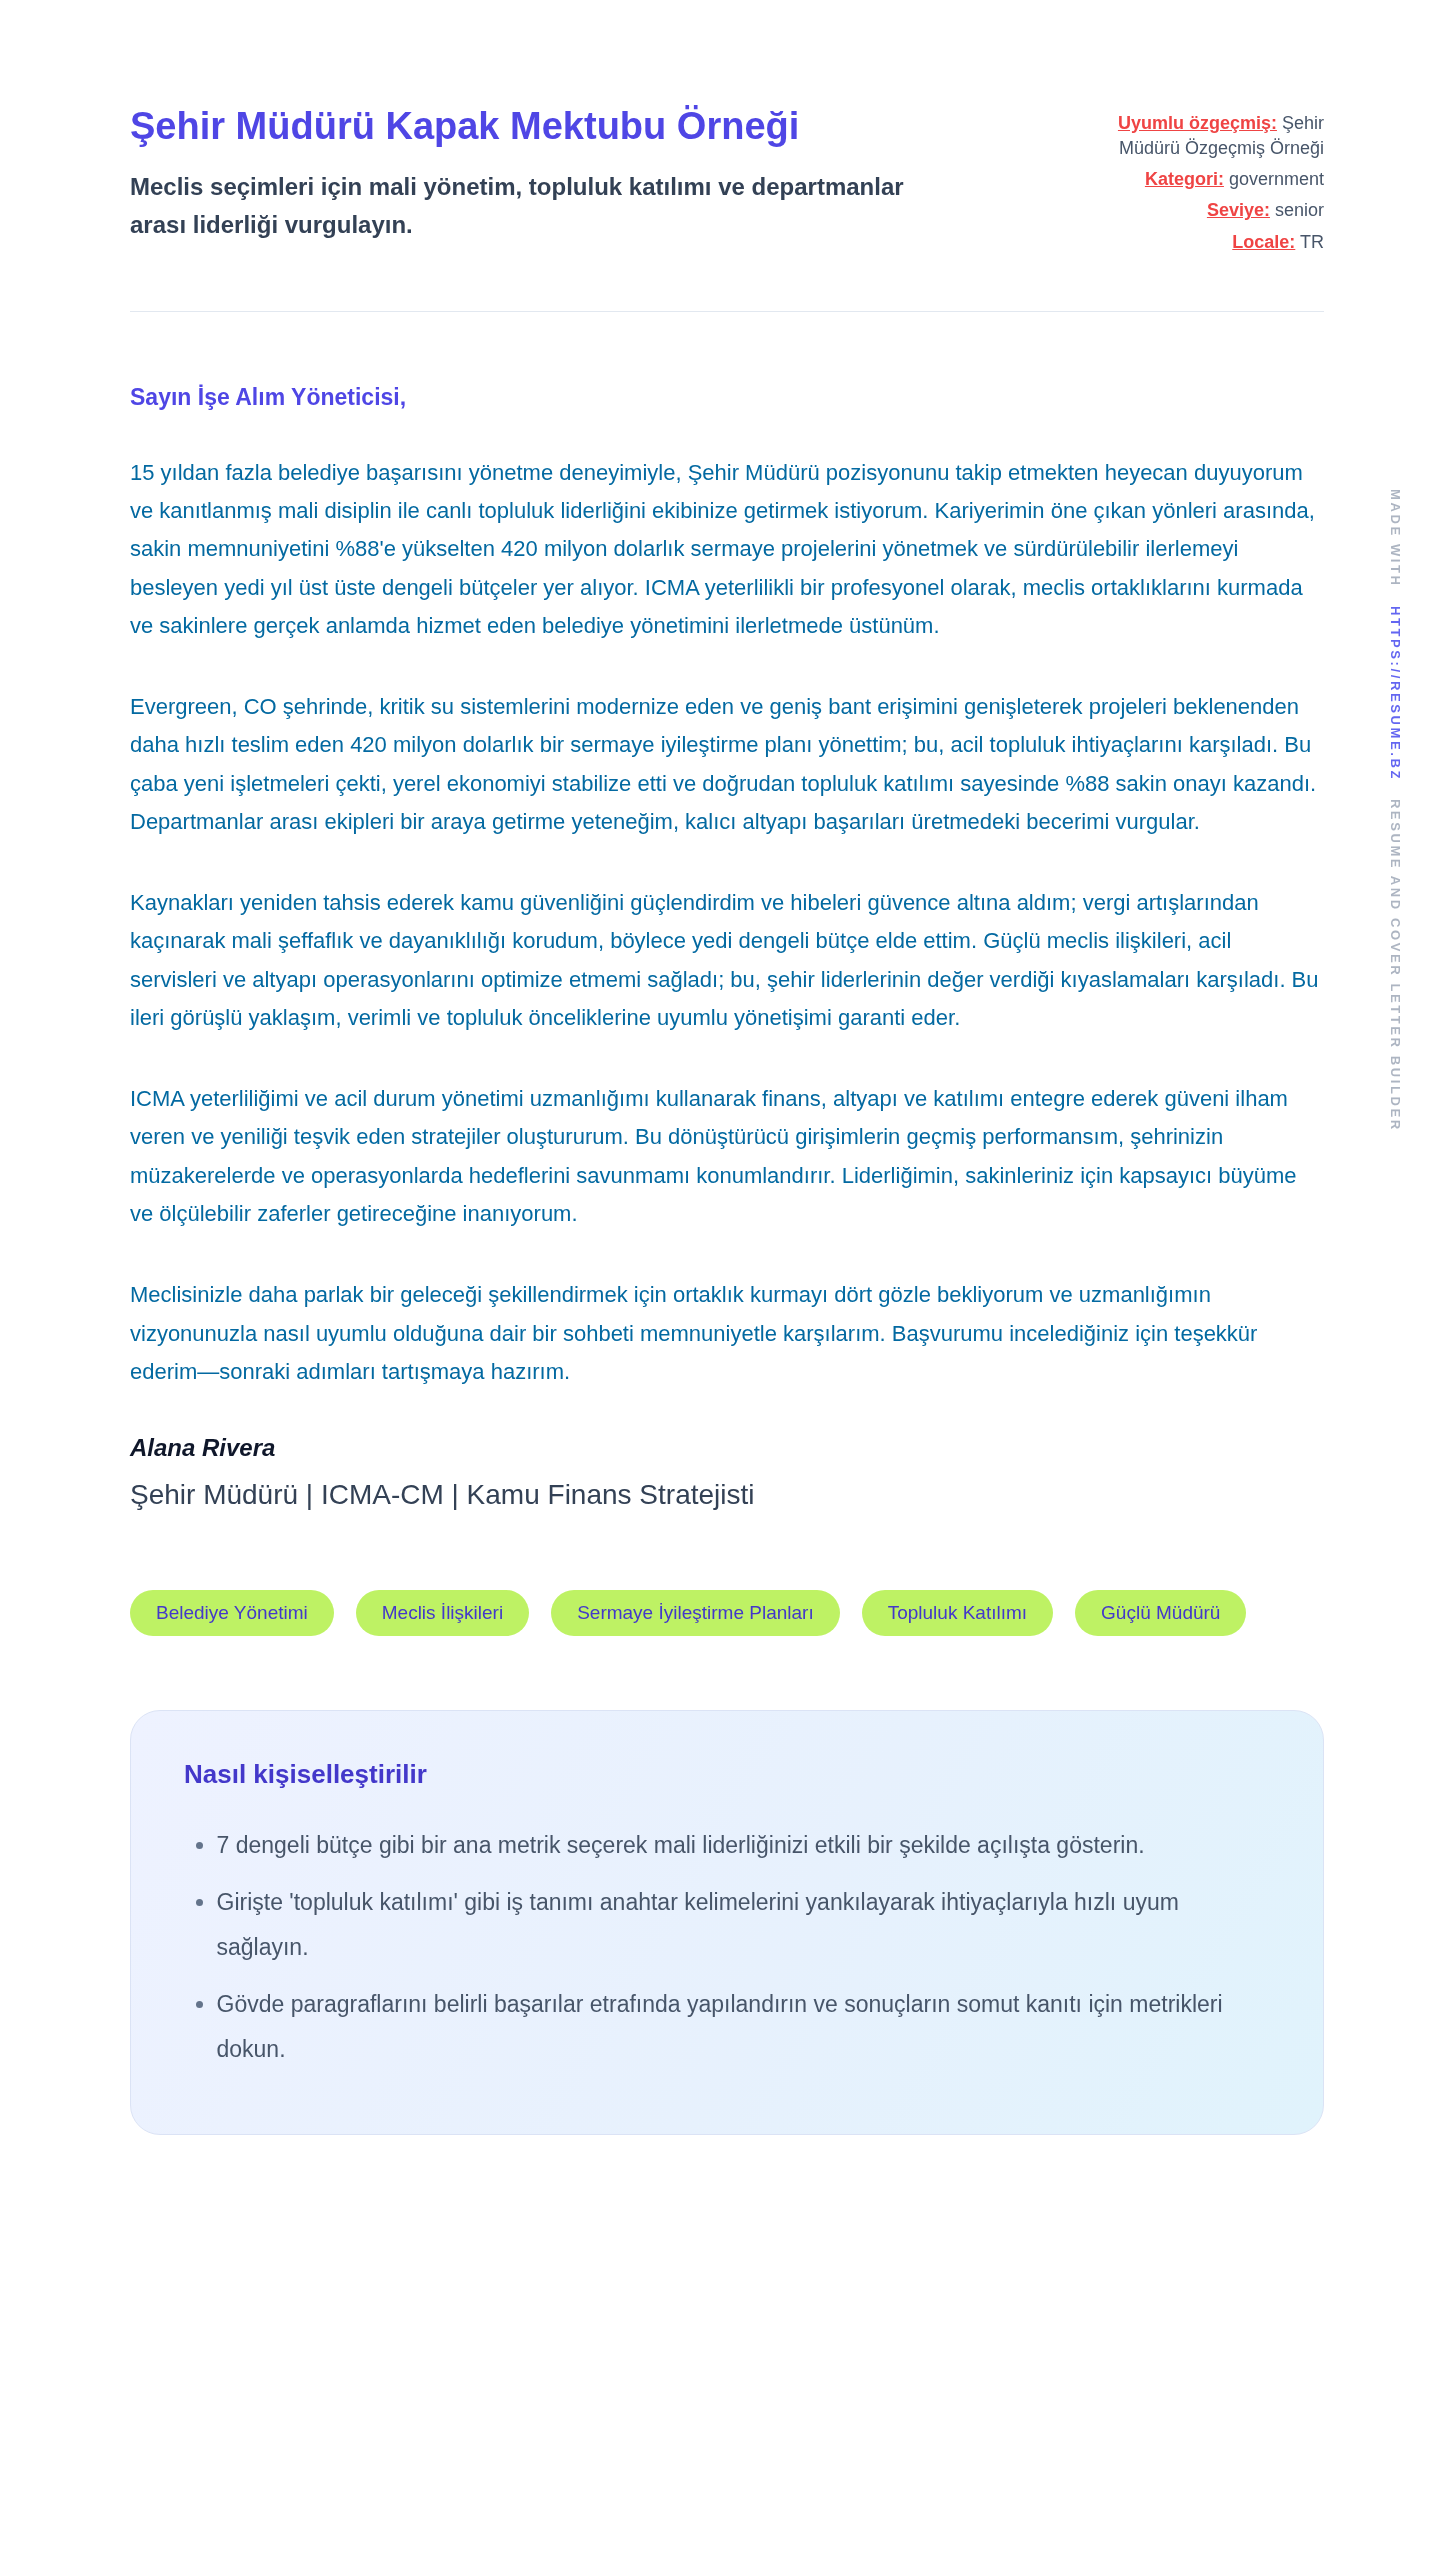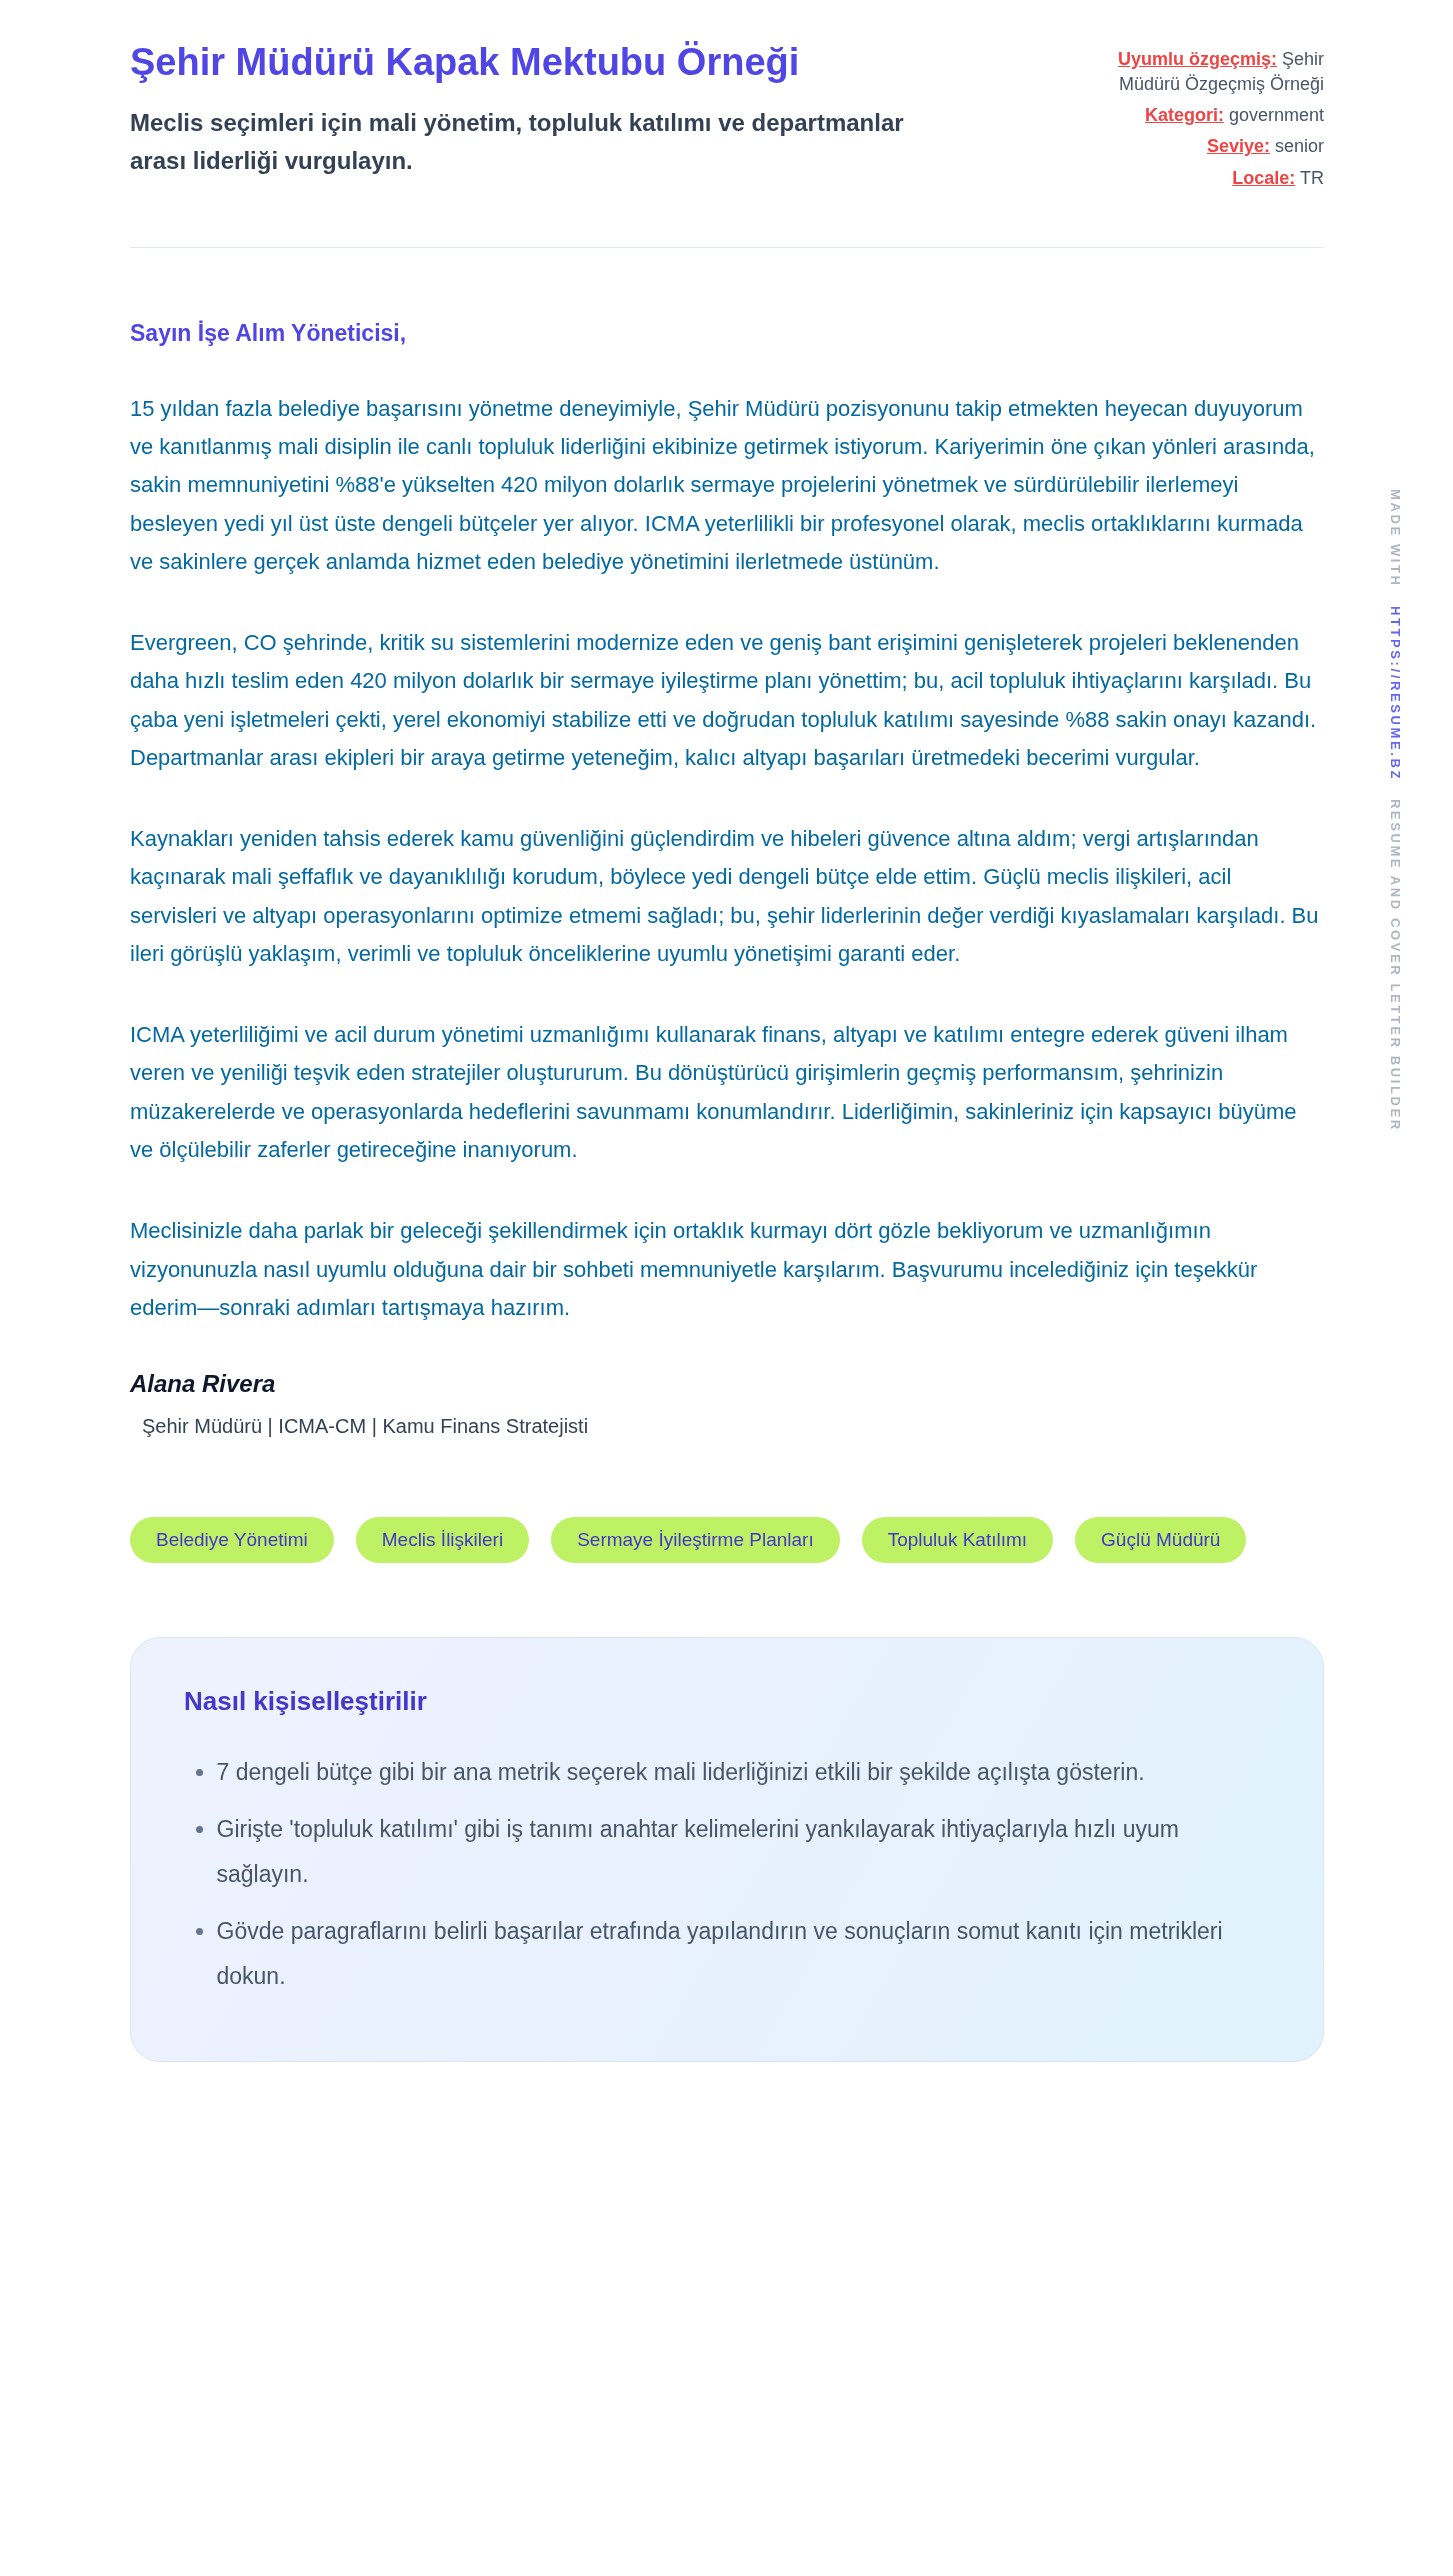--- a/index.html
+++ b/index.html
@@ -7,21 +7,21 @@
   html, body { margin: 0; padding: 0; }
   body {
     width: 1454px;
     min-height: 2576px;
     background: #ffffff;
     font-family: "Liberation Sans", "DejaVu Sans", sans-serif;
     color: #334155;
     position: relative;
   }
   .page { position: relative; width: 1454px; min-height: 2576px; overflow: hidden; }
-  .container { width: 1194px; margin: 0 auto; padding-top: 40px; }
+  .container { width: 1194px; margin: 0 auto; padding-top: 104px; }
 
   
   .header { display: flex; justify-content: space-between; align-items: flex-start; gap: 34px; }
   .header-left { flex: 1 1 auto; }
   h1.title {
     margin: 0 0 19px 0;
     font-size: 38px;
     line-height: 1.18;
     font-weight: 700;
     color: #4f46e5;
@@ -57,21 +57,21 @@
     font-weight: 700;
     color: #4f46e5;
   }
   .para {
     margin: 0 0 43px 0;
     font-size: 22px;
     line-height: 1.74;
     color: #0369a1;
   }
   .sig-name { margin: 27px 0 0 0; font-size: 24px; font-weight: 700; color: #0f172a; font-style: italic; }
-  .sig-title { margin: 17px 0 0 12px; font-size: 20px; color: #334155; }
+  .sig-title { margin: 17px 0 0 0; font-size: 28px; color: #334155; }
 
   
   .tags { display: flex; flex-wrap: wrap; gap: 22px; margin-top: 79px; }
   .tag {
     display: inline-block;
     background: #bef264;
     color: #4338ca;
     font-size: 19px;
     font-weight: 500;
     padding: 12px 26px;

